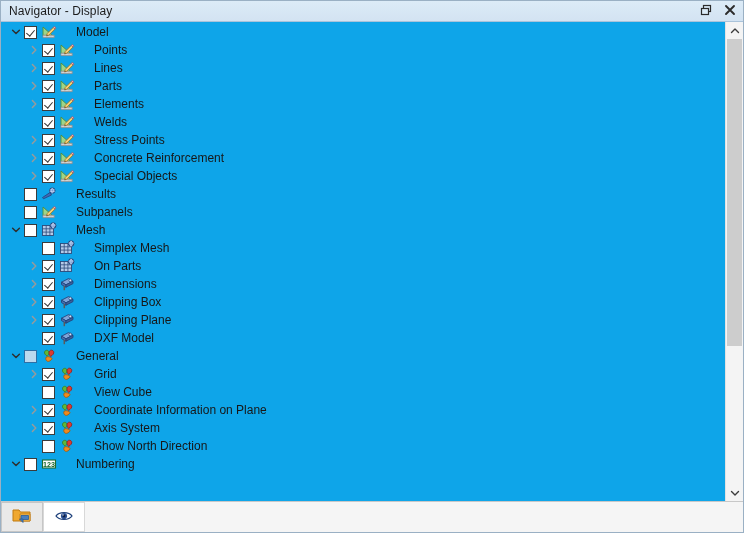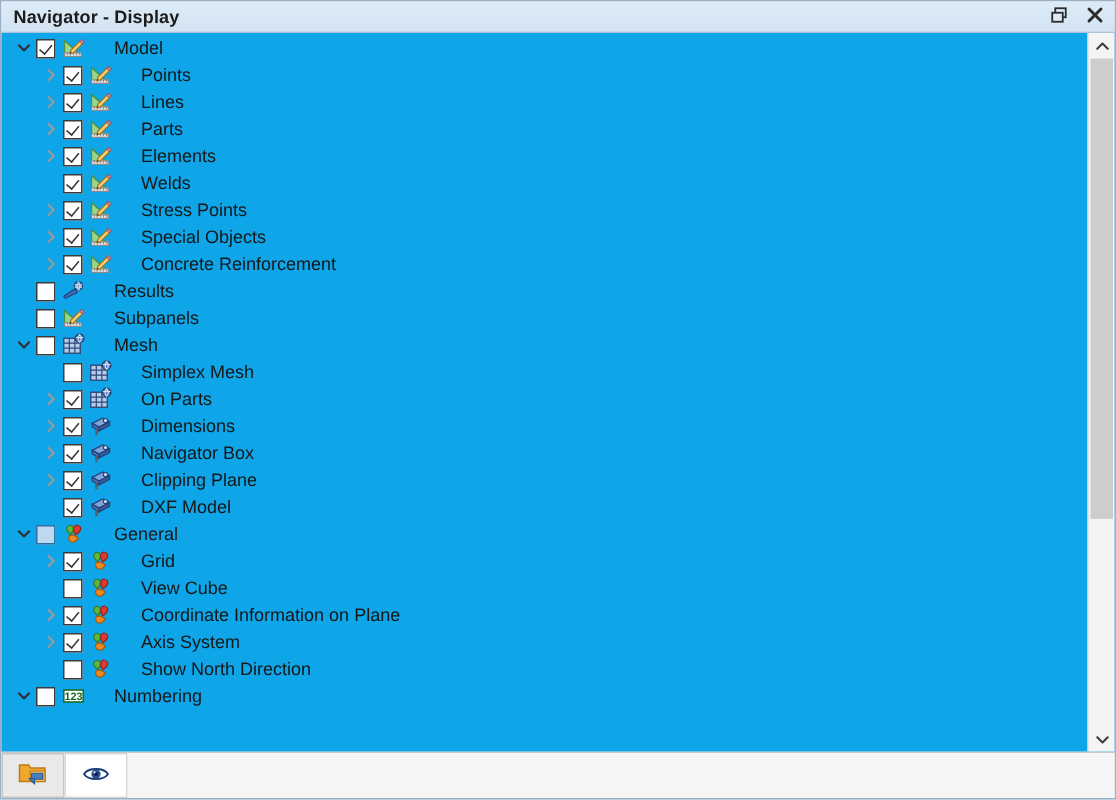--- a/index.html
+++ b/index.html
@@ -30,21 +30,21 @@
     flex: 0 0 21px;
     background: linear-gradient(to bottom, #dcebf7 0%, #d3e3f2 100%);
     border-bottom: 1px solid #aac3da;
     display: flex;
     align-items: center;
     padding: 0 2px 0 8px;
     box-sizing: border-box;
   }
   .titlebar-text {
     font-size: 12px;
-    font-weight: bold;
+    font-weight: normal;
     color: #1b1b1b;
     letter-spacing: 0.1px;
     white-space: nowrap;
     flex: 1 1 auto;
   }
   .titlebar-btns { display: flex; align-items: center; gap: 2px; }
   .tb-btn {
     width: 22px; height: 19px;
     display: flex; align-items: center; justify-content: center;
     cursor: default;
@@ -349,41 +349,41 @@
           <div class="ic">
             <svg width="16" height="16" viewBox="0 0 16 16">
               <path d="M2 3 L2 12 L12 12 Z" fill="#9cd48a" stroke="#4c8f3e" stroke-width="0.9"></path>
               <path d="M2 11.2 L13.2 11.2 L13.2 13.6 L2 13.6 Z" fill="#e8e8e8" stroke="#8a8a8a" stroke-width="0.8"></path>
               <path d="M4 11.4 L4 12.6 M6 11.4 L6 12.9 M8 11.4 L8 12.6 M10 11.4 L10 12.9 M12 11.4 L12 12.6" stroke="#8a8a8a" stroke-width="0.7"></path>
               <path d="M6.2 9.5 L12.3 3.4 L14 5.1 L7.9 11.2 L5.6 11.8 Z" fill="#f5cf7a" stroke="#9c7420" stroke-width="0.8"></path>
               <path d="M12.3 3.4 L14 5.1 L15 4.1 L13.3 2.4 Z" fill="#f0b4c2" stroke="#9c5a6c" stroke-width="0.8"></path>
               <path d="M5.6 11.8 L6.9 11.4 L5.9 10.4 Z" fill="#4a4a4a"></path>
             </svg>
           </div>
+          <div class="label">Concrete Reinforcement</div>
+        </div>
+        <div class="row">
+          <div class="indent" style="width: 24px;"></div>
+          <div class="exp">
+            <svg width="10" height="10" viewBox="0 0 10 10">
+              <path d="M3.4 1.6 L6.8 5 L3.4 8.4" fill="none" stroke="#9a9a9a" stroke-width="1.45" stroke-linecap="round" stroke-linejoin="round"></path>
+            </svg>
+          </div>
+          <div class="cb checked"></div>
+          <div class="ic">
+            <svg width="16" height="16" viewBox="0 0 16 16">
+              <path d="M2 3 L2 12 L12 12 Z" fill="#9cd48a" stroke="#4c8f3e" stroke-width="0.9"></path>
+              <path d="M2 11.2 L13.2 11.2 L13.2 13.6 L2 13.6 Z" fill="#e8e8e8" stroke="#8a8a8a" stroke-width="0.8"></path>
+              <path d="M4 11.4 L4 12.6 M6 11.4 L6 12.9 M8 11.4 L8 12.6 M10 11.4 L10 12.9 M12 11.4 L12 12.6" stroke="#8a8a8a" stroke-width="0.7"></path>
+              <path d="M6.2 9.5 L12.3 3.4 L14 5.1 L7.9 11.2 L5.6 11.8 Z" fill="#f5cf7a" stroke="#9c7420" stroke-width="0.8"></path>
+              <path d="M12.3 3.4 L14 5.1 L15 4.1 L13.3 2.4 Z" fill="#f0b4c2" stroke="#9c5a6c" stroke-width="0.8"></path>
+              <path d="M5.6 11.8 L6.9 11.4 L5.9 10.4 Z" fill="#4a4a4a"></path>
+            </svg>
+          </div>
           <div class="label">Special Objects</div>
-        </div>
-        <div class="row">
-          <div class="indent" style="width: 24px;"></div>
-          <div class="exp">
-            <svg width="10" height="10" viewBox="0 0 10 10">
-              <path d="M3.4 1.6 L6.8 5 L3.4 8.4" fill="none" stroke="#9a9a9a" stroke-width="1.45" stroke-linecap="round" stroke-linejoin="round"></path>
-            </svg>
-          </div>
-          <div class="cb checked"></div>
-          <div class="ic">
-            <svg width="16" height="16" viewBox="0 0 16 16">
-              <path d="M2 3 L2 12 L12 12 Z" fill="#9cd48a" stroke="#4c8f3e" stroke-width="0.9"></path>
-              <path d="M2 11.2 L13.2 11.2 L13.2 13.6 L2 13.6 Z" fill="#e8e8e8" stroke="#8a8a8a" stroke-width="0.8"></path>
-              <path d="M4 11.4 L4 12.6 M6 11.4 L6 12.9 M8 11.4 L8 12.6 M10 11.4 L10 12.9 M12 11.4 L12 12.6" stroke="#8a8a8a" stroke-width="0.7"></path>
-              <path d="M6.2 9.5 L12.3 3.4 L14 5.1 L7.9 11.2 L5.6 11.8 Z" fill="#f5cf7a" stroke="#9c7420" stroke-width="0.8"></path>
-              <path d="M12.3 3.4 L14 5.1 L15 4.1 L13.3 2.4 Z" fill="#f0b4c2" stroke="#9c5a6c" stroke-width="0.8"></path>
-              <path d="M5.6 11.8 L6.9 11.4 L5.9 10.4 Z" fill="#4a4a4a"></path>
-            </svg>
-          </div>
-          <div class="label">Concrete Reinforcement</div>
         </div>
         <div class="row">
           <div class="indent" style="width: 6px;"></div>
           <div class="exp empty"></div>
           <div class="cb"></div>
           <div class="ic">
             <svg width="16" height="16" viewBox="0 0 16 16">
               <path d="M1.5 11.5 L9 6.5 L10.5 9 L2.5 12.8 Z" fill="#3f69b5" stroke="#23427a" stroke-width="0.8"></path>
               <path d="M9.2 5.5 L13 3 L11.5 7.2 Z" fill="#5f8fd8" stroke="#23427a" stroke-width="0.8"></path>
               <circle cx="11.3" cy="4.6" r="2.7" fill="#4a74c0" stroke="#1e3a6e" stroke-width="0.9"></circle>
@@ -487,21 +487,21 @@
           <div class="cb checked"></div>
           <div class="ic">
             <svg width="16" height="16" viewBox="0 0 16 16">
               <path d="M2.5 6.2 L9.5 2.6 L14 5.2 L7 8.8 Z" fill="#7fa4d8" stroke="#23447c" stroke-width="0.9"></path>
               <path d="M2.5 6.2 L7 8.8 L7 11.2 L2.5 8.6 Z" fill="#4c73b4" stroke="#23447c" stroke-width="0.9"></path>
               <path d="M7 8.8 L14 5.2 L14 7.6 L7 11.2 Z" fill="#3d5f99" stroke="#23447c" stroke-width="0.9"></path>
               <circle cx="11.3" cy="4.4" r="1.4" fill="#d9e7f8" stroke="#23447c" stroke-width="0.8"></circle>
               <path d="M5.3 10 L5.3 14.2" stroke="#5b5b5b" stroke-width="1.5"></path>
             </svg>
           </div>
-          <div class="label">Navigator Box</div>
+          <div class="label">Clipping Box</div>
         </div>
         <div class="row">
           <div class="indent" style="width: 24px;"></div>
           <div class="exp">
             <svg width="10" height="10" viewBox="0 0 10 10">
               <path d="M3.4 1.6 L6.8 5 L3.4 8.4" fill="none" stroke="#9a9a9a" stroke-width="1.45" stroke-linecap="round" stroke-linejoin="round"></path>
             </svg>
           </div>
           <div class="cb checked"></div>
           <div class="ic">

